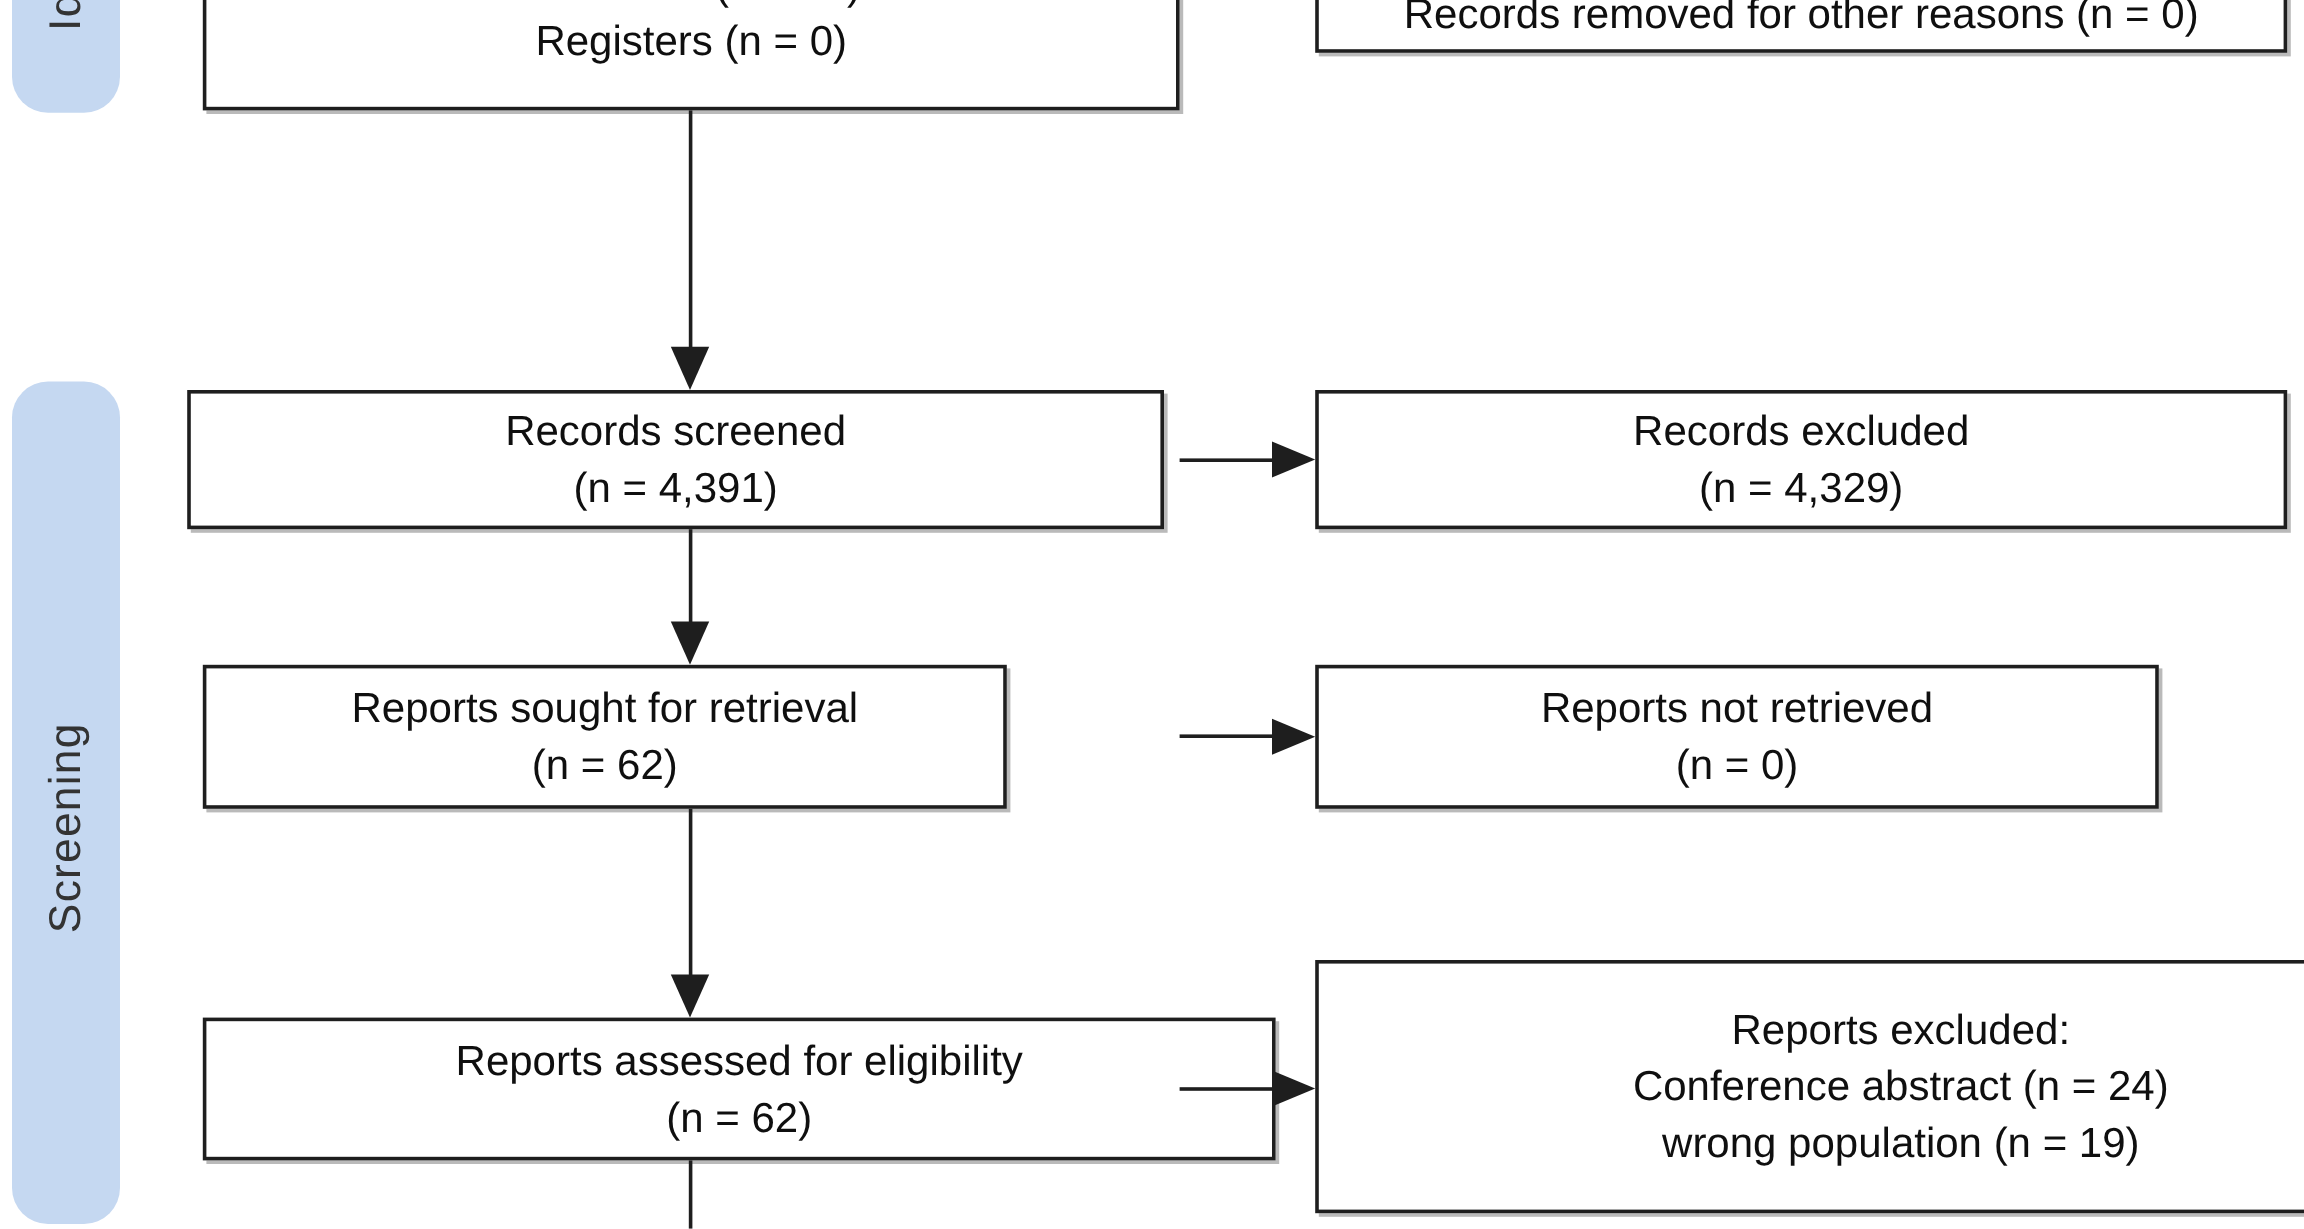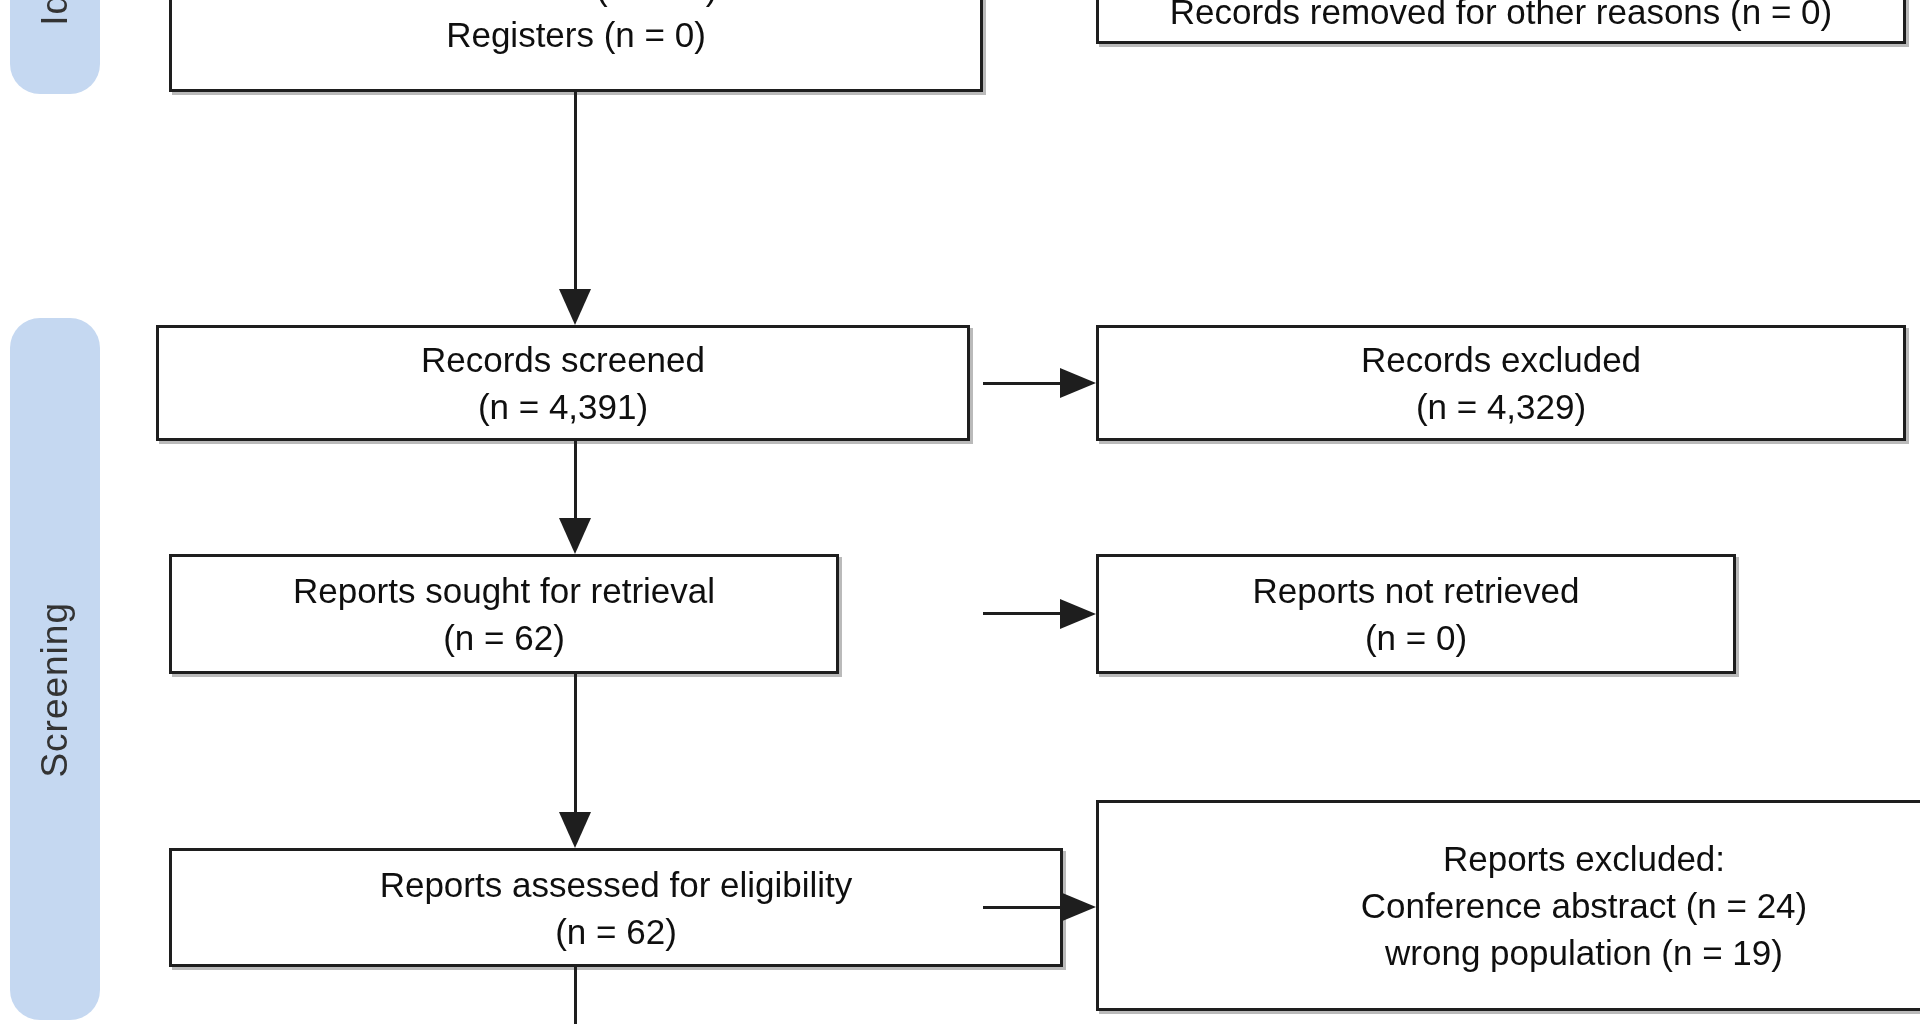--- a/index.html
+++ b/index.html
@@ -57,21 +57,21 @@
     line-height: 47px;
   }
   .fbox .line { white-space: nowrap; }
   .fbox.bottom-anchored { justify-content: flex-end; }
 
   #box-records-identified   { left: 169px;  top: -210px; width: 814px; height: 302px; padding-bottom: 31px; }
   #box-records-removed      { left: 1096px; top: -210px; width: 810px; height: 254px; padding-bottom: 6px; }
   #box-records-screened     { left: 156px;  top: 325px;  width: 814px; height: 116px; }
   #box-records-excluded     { left: 1096px; top: 325px;  width: 810px; height: 116px; }
   #box-reports-sought       { left: 169px;  top: 554px;  width: 670px; height: 120px; }
-  #box-reports-not-retrieved{ left: 1096px; top: 554px;  width: 640px; height: 120px; }
+  #box-reports-not-retrieved{ left: 1096px; top: 554px;  width: 703px; height: 120px; }
   #box-reports-assessed     { left: 169px;  top: 848px;  width: 894px; height: 119px; }
   #box-reports-excluded     { left: 1096px; top: 800px;  width: 976px; height: 211px; }
 
   
   .vline {
     position: absolute;
     width: 3px;
     background: #1e1e1e;
     left: 573.5px;
   }

